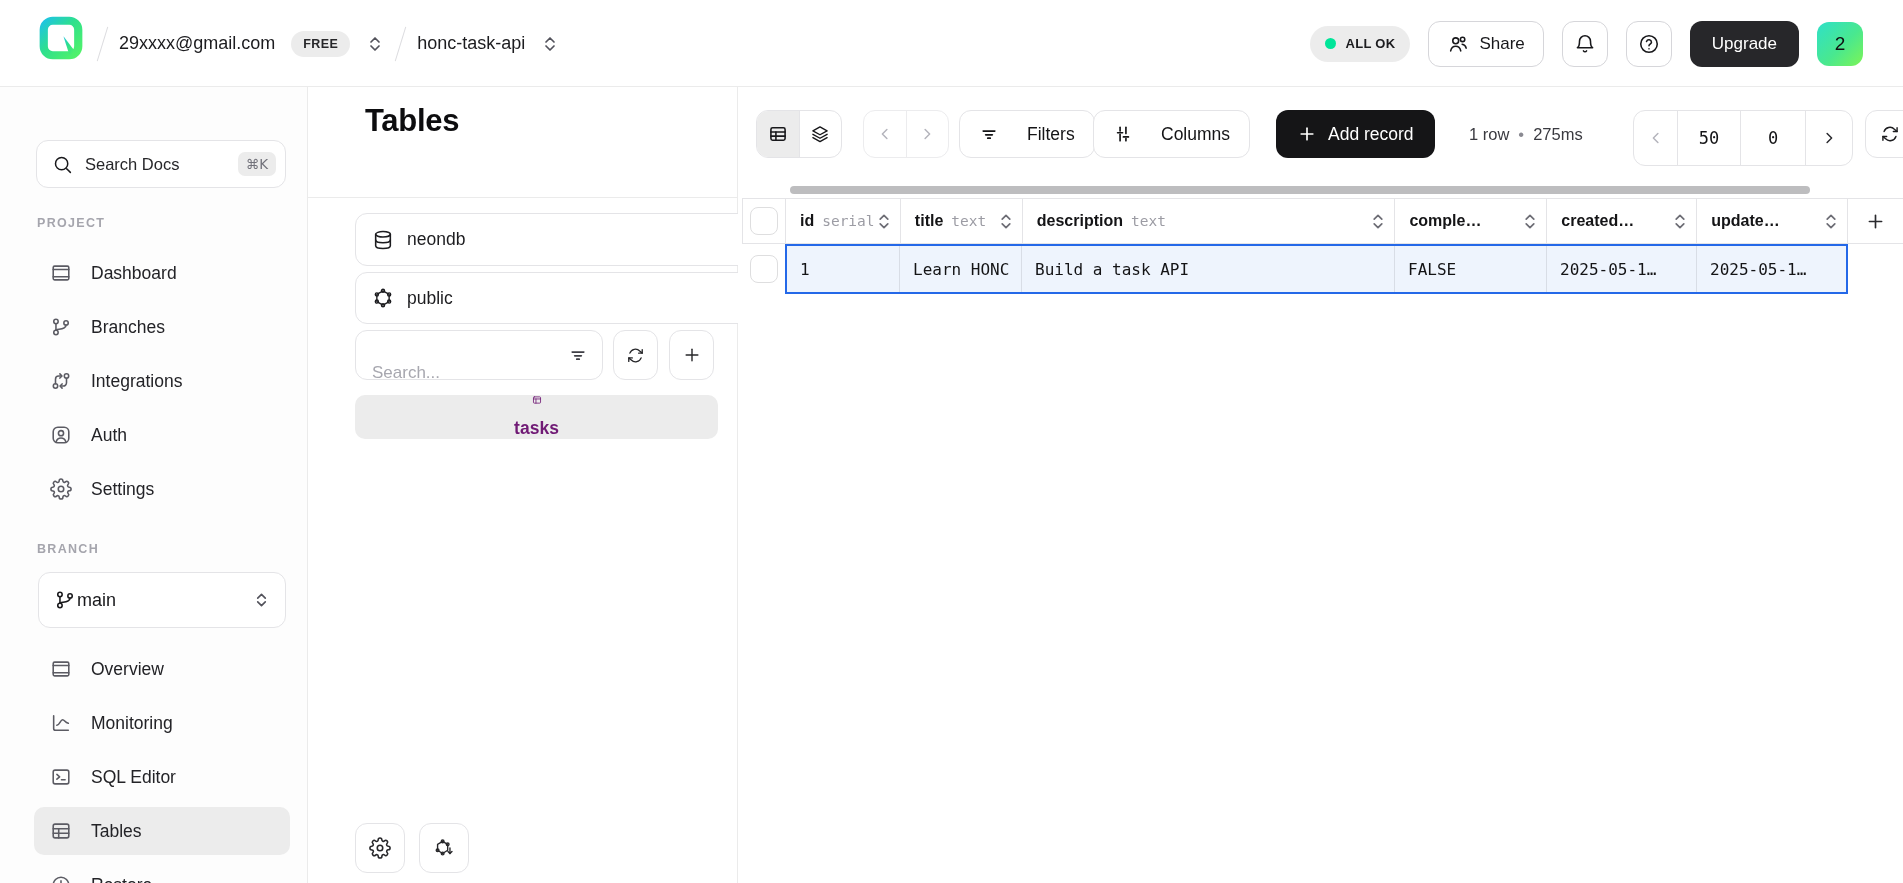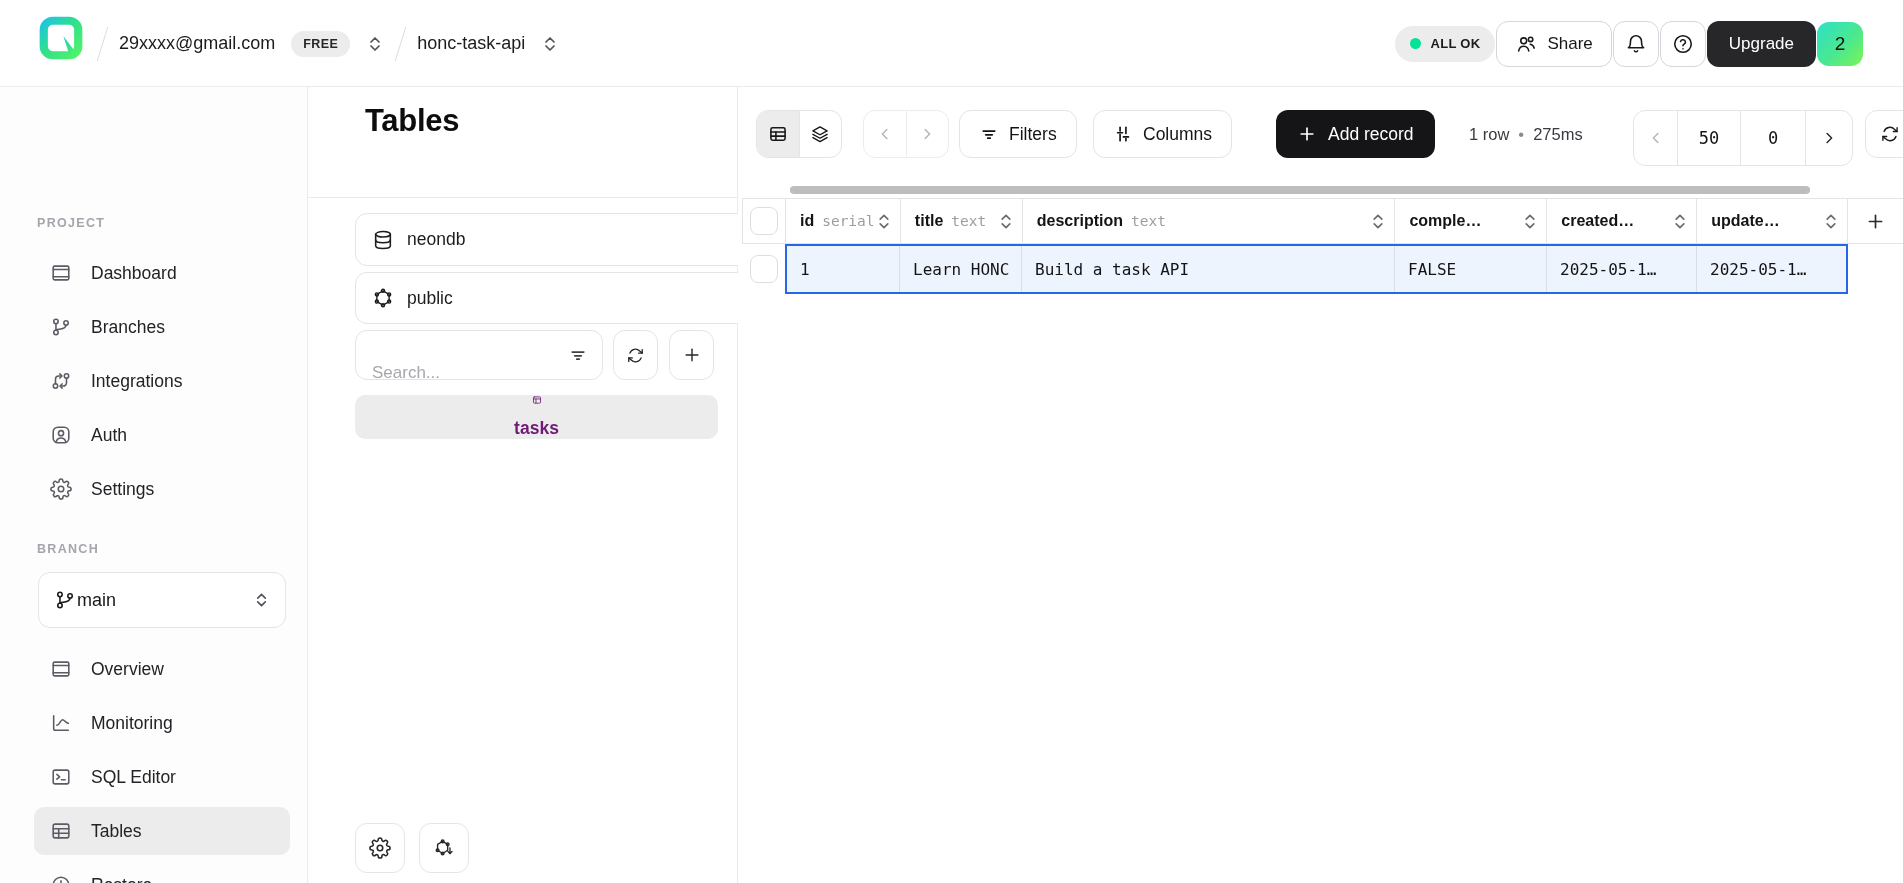--- a/index.html
+++ b/index.html
@@ -10,21 +10,21 @@
   .ic { stroke:currentColor; fill:none; stroke-width:1.7; stroke-linecap:round; stroke-linejoin:round; }
 
   
   .header { position:absolute; left:0; top:0; width:1903px; height:87px; background:#fff; border-bottom:1px solid #ebebeb; }
   .logo { position:absolute; left:38px; top:15px; width:46px; height:46px; cursor:pointer; }
   .crumbs { position:absolute; left:102px; top:0; height:87px; display:flex; align-items:center; gap:16px; }
   .slash { width:1px; height:36px; background:#dcdcdf; transform:rotate(17deg); }
   .crumb-text { font-size:18px; color:#1c1c1f; }
   .pill { background:#ececec; border-radius:999px; font-size:12.5px; font-weight:700; letter-spacing:.4px; color:#27272a; padding:6px 12px; }
   .caret-ud { color:#52525b; cursor:pointer; }
-  .hdr-right { position:absolute; right:40px; top:0; height:87px; display:flex; align-items:center; gap:1px; }
+  .hdr-right { position:absolute; right:40px; top:0; height:87px; display:flex; align-items:center; gap:18px; }
   .status-pill { display:flex; align-items:center; gap:9px; background:#ececec; border-radius:999px; height:36px; padding:0 15px; font-size:13px; font-weight:700; letter-spacing:.3px; color:#1c1c1f; }
   .dot { width:11px; height:11px; border-radius:50%; background:#00e599; }
   .btn { display:flex; align-items:center; justify-content:center; gap:10px; background:#fff; border:1px solid #d6d6da; border-radius:12px; height:46px; font-size:17px; color:#18181b; cursor:pointer; }
   .share-btn { padding:0 18px; }
   .sq-btn { width:46px; }
   .upgrade-btn { background:#27272a; border:none; color:#fff; padding:0 22px; font-weight:500; }
   .count-badge { width:46px; height:44px; border-radius:12px; background:linear-gradient(135deg,#2fe0c8 0%,#49e88f 55%,#7df455 100%); display:flex; align-items:center; justify-content:center; font-size:19px; color:#101010; cursor:pointer; }
 
   
   .sidebar { position:absolute; left:0; top:87px; width:308px; height:796px; background:#fdfdfd; border-right:1px solid #ebebeb; }
@@ -56,21 +56,21 @@
   
   .main { position:absolute; left:738px; top:87px; width:1165px; height:796px; background:#fff; }
   .toolbar-el { position:absolute; top:23px; height:48px; }
   .seg { left:18px; width:86px; border:1px solid #e4e4e7; border-radius:12px; display:flex; overflow:hidden; }
   .seg-half { width:43px; display:flex; align-items:center; justify-content:center; color:#18181b; cursor:pointer; }
   .seg-half.on { background:#ececec; }
   .seg-half + .seg-half { border-left:1px solid #e4e4e7; }
   .pager-mini { left:125px; width:86px; border:1px solid #ececee; border-radius:12px; display:flex; }
   .pager-mini .cell { width:43px; display:flex; align-items:center; justify-content:center; color:#b4b4bc; cursor:pointer; }
   .pager-mini .cell + .cell { border-left:1px solid #ececee; }
-  .tool-btn { display:flex; align-items:center; gap:10px; background:#fff; border:1px solid #e4e4e7; border-radius:12px; height:48px; font-size:17.5px; color:#141416; padding:0 19px; cursor:pointer; }
+  .tool-btn { display:flex; align-items:center; gap:28px; background:#fff; border:1px solid #e4e4e7; border-radius:12px; height:48px; font-size:17.5px; color:#141416; padding:0 19px; cursor:pointer; }
   .filters-btn { position:absolute; left:221px; top:23px; }
   .columns-btn { position:absolute; left:355px; top:23px; }
   .add-record { position:absolute; left:538px; top:23px; height:48px; background:#151517; color:#fff; border:none; border-radius:12px; display:flex; align-items:center; gap:11px; font-size:17.5px; padding:0 21px; cursor:pointer; }
   .stats { position:absolute; left:731px; top:23px; height:48px; display:flex; align-items:center; gap:9px; font-size:16.5px; color:#3a3a40; }
   .stats .sep { color:#8a8a92; }
   .pager { position:absolute; left:895px; top:23px; width:220px; height:56px; border:1px solid #e4e4e7; border-radius:12px; display:flex; overflow:hidden; }
   .pager .pcell { display:flex; align-items:center; justify-content:center; cursor:pointer; }
   .pager .pcell + .pcell { border-left:1px solid #e4e4e7; }
   .pc-prev { width:43px; color:#b4b4bc; }
   .pc-size { width:63px; font-family:"DejaVu Sans Mono",monospace; font-size:17px; color:#141416; }
@@ -162,20 +162,28 @@
       <button class="btn upgrade-btn">
         <span>Upgrade</span>
       </button>
       <div class="count-badge">
         <span>2</span>
       </div>
     </div>
   </div>
 
   <div class="sidebar">
+    <div class="docs-search">
+      <svg width="21" height="21" viewBox="0 0 24 24" class="ic">
+        <circle cx="11" cy="11" r="7"></circle>
+          <path d="M21 21l-4.2-4.2"></path>
+      </svg>
+      <span class="lbl">Search Docs</span>
+      <span class="kbd">⌘K</span>
+    </div>
 
     <div class="section-label" style="top:129px;">PROJECT</div>
 
     <div class="nav-item" style="top:162px;">
       <svg width="22" height="22" viewBox="0 0 24 24" class="ic nico">
         <rect x="3.5" y="4.5" width="17" height="15" rx="1.5"></rect>
           <path d="M3.5 8.2h17"></path>
           <path d="M3.5 16h17"></path>
       </svg>
       <span>Dashboard</span>

